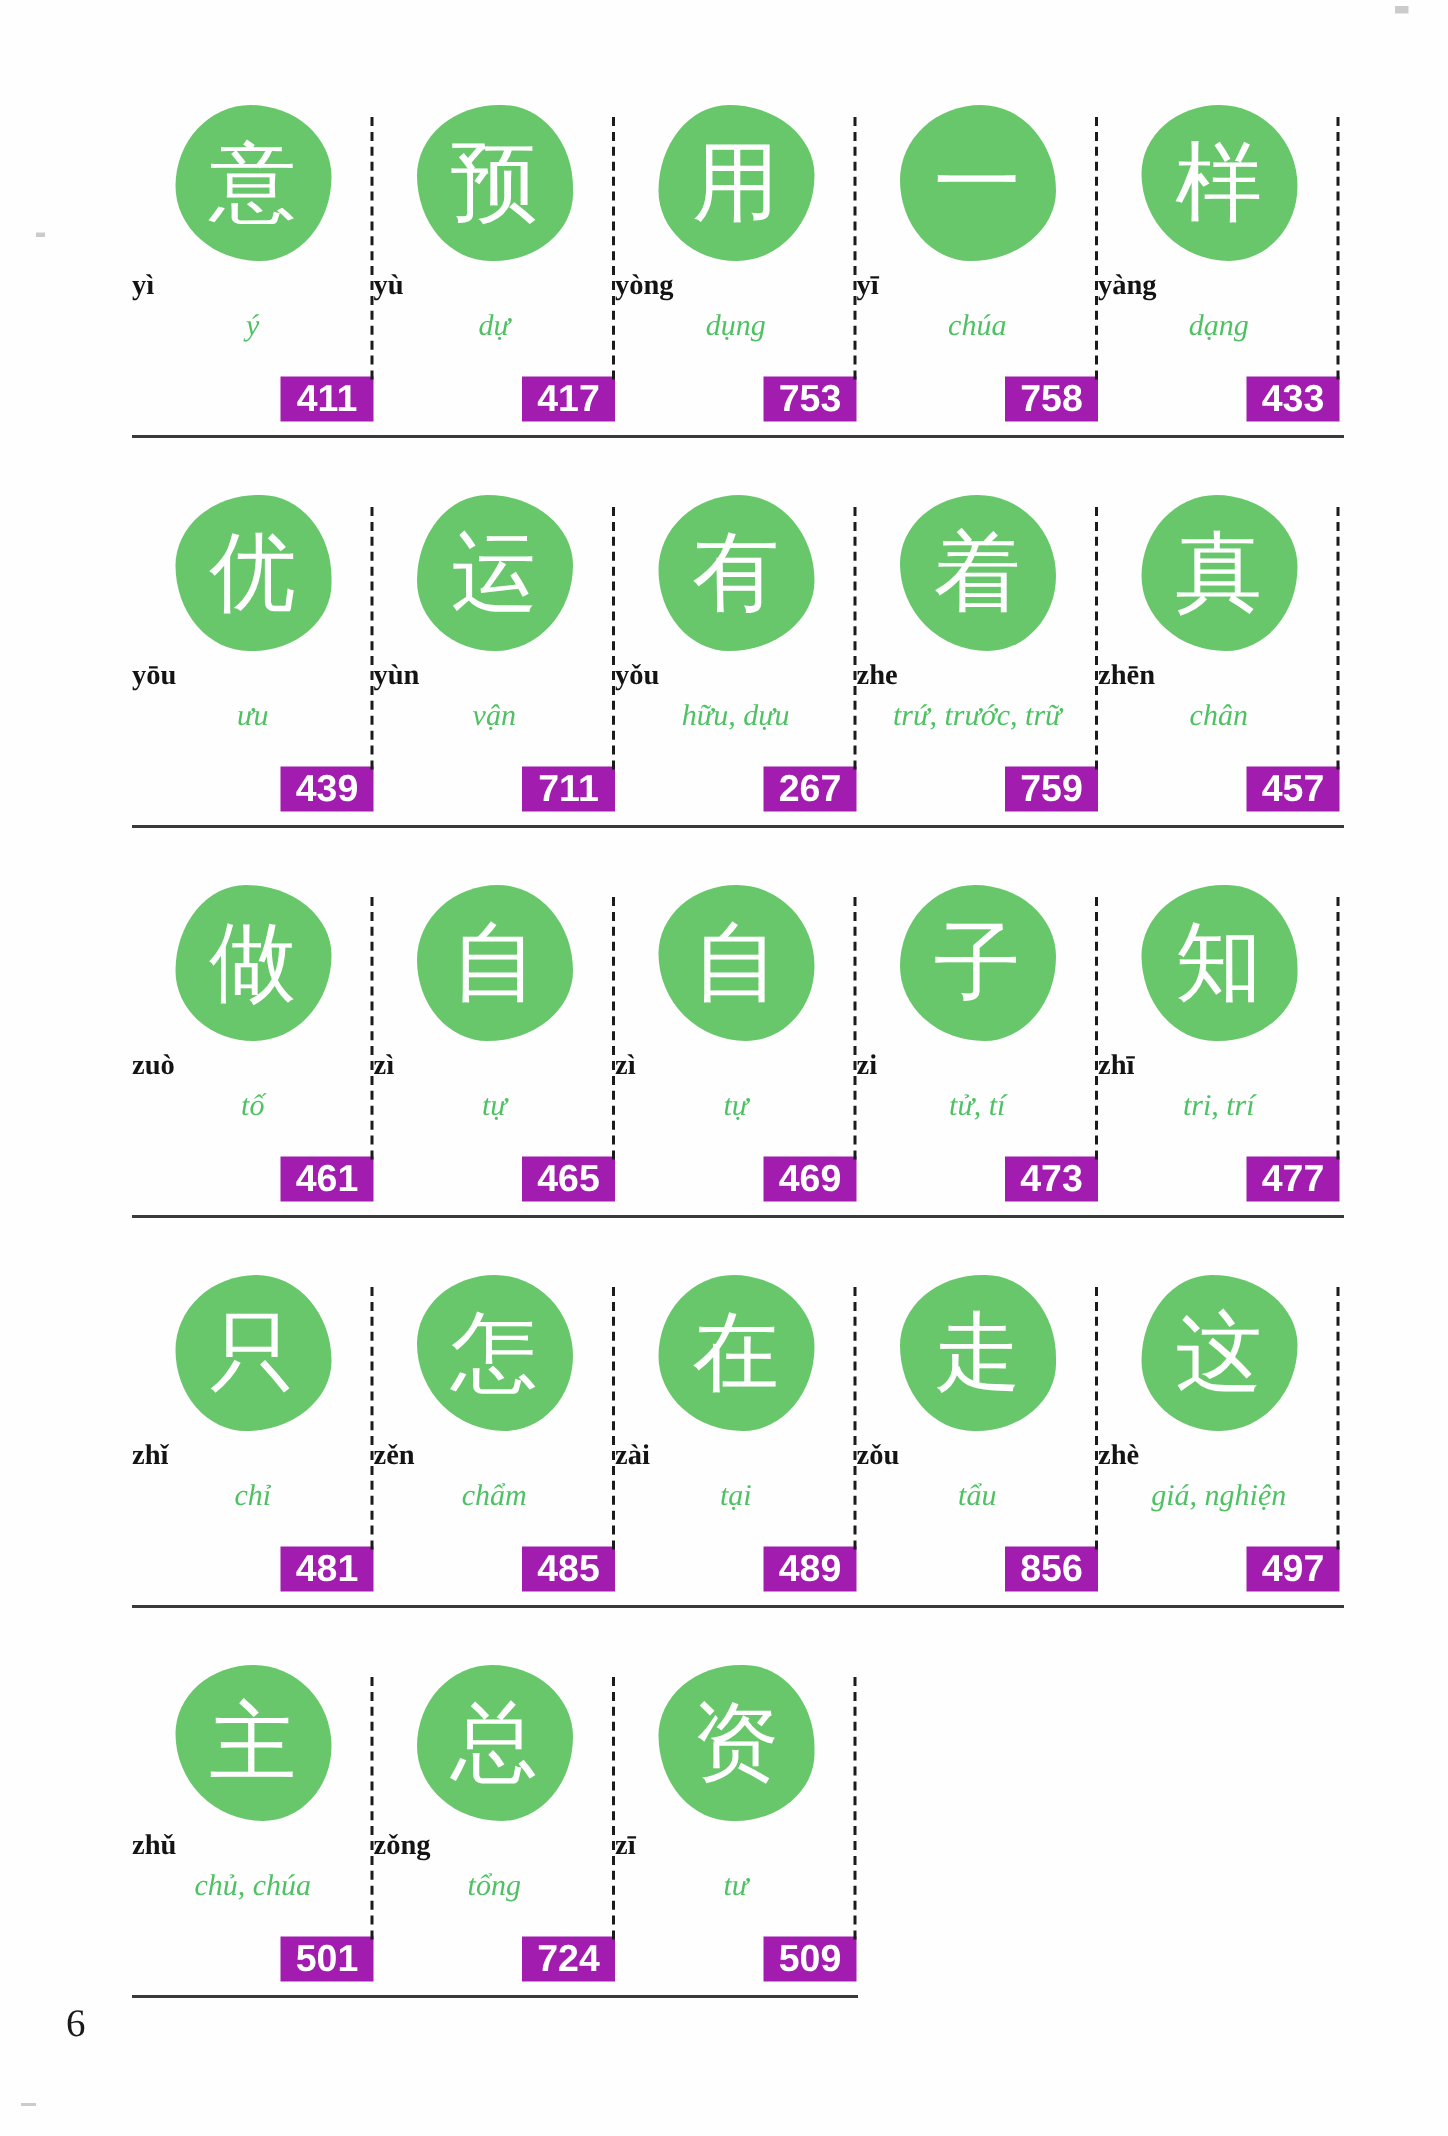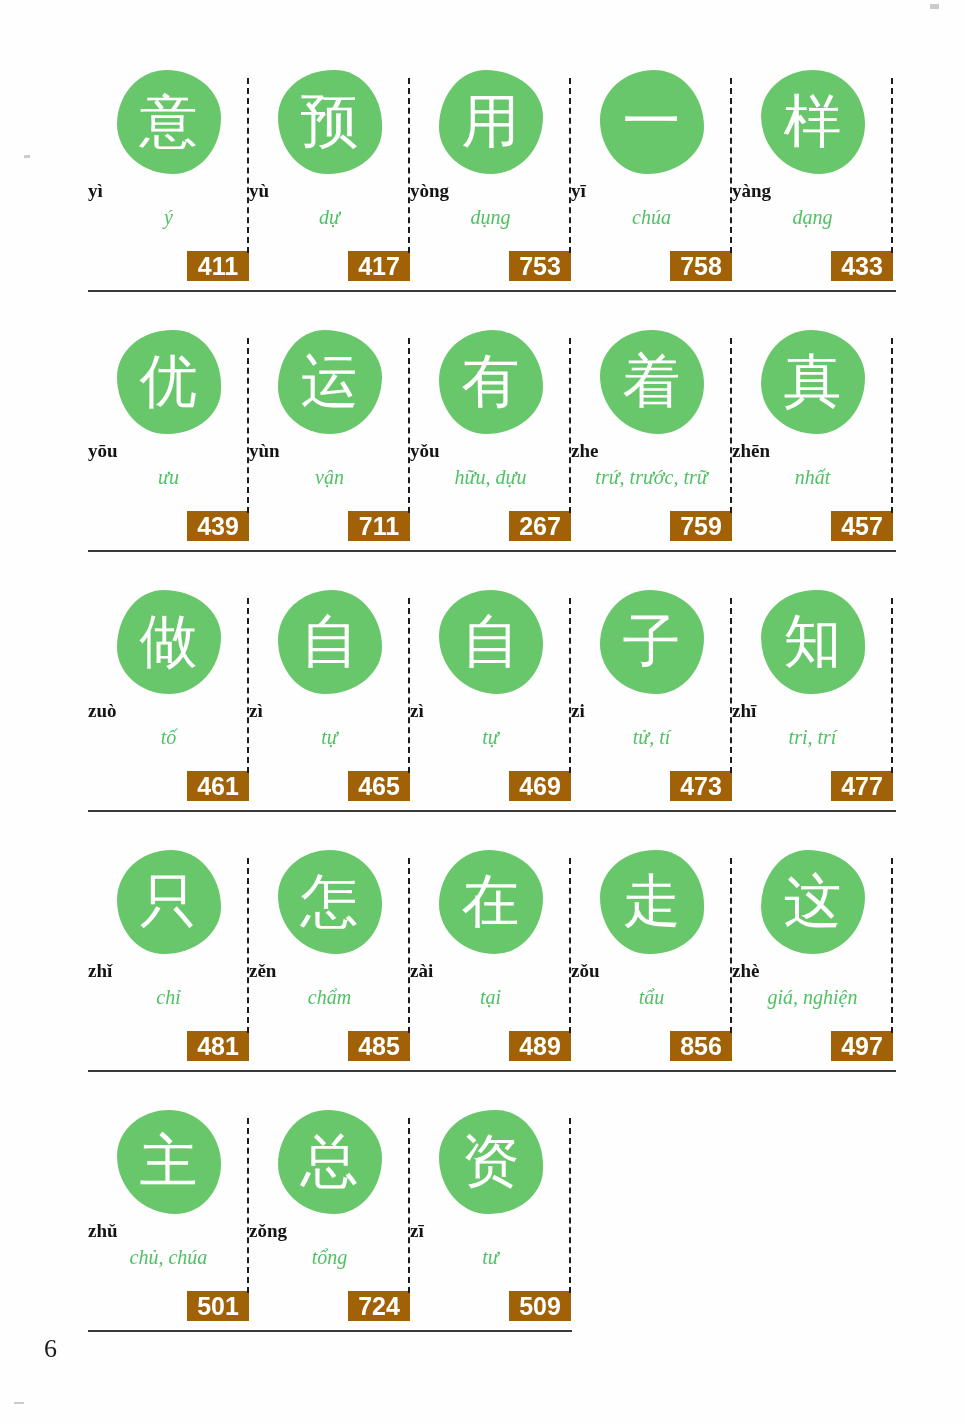--- a/index.html
+++ b/index.html
@@ -121,21 +121,21 @@
     white-space: nowrap;
   }
 
   
   .numtab {
     position: absolute;
     right: 0px;
     bottom: 14px;
     height: 30px;
     min-width: 62px;
-    background: #a16207;
+    background: #a21caf;
     color: #ffffff;
     font-family: "Liberation Sans", sans-serif;
     font-weight: 700;
     font-size: 25px;
     line-height: 30px;
     text-align: center;
     padding: 0 5px;
     box-sizing: border-box;
     letter-spacing: 0px;
   }
@@ -272,21 +272,21 @@
           <div class="hanviet">trứ, trước, trữ</div>
           <div class="numtab">759</div>
           <div class="vrule"></div>
         </div>
         <div class="cell">
           <div class="blob-wrap">
             <div class="blob v1"></div>
             <div class="hanzi">真</div>
           </div>
           <div class="pinyin">zhēn</div>
-          <div class="hanviet">nhất</div>
+          <div class="hanviet">chân</div>
           <div class="numtab">457</div>
           <div class="vrule"></div>
         </div>
       </div>
       <div class="row row-2">
         <div class="cell">
           <div class="blob-wrap">
             <div class="blob v3"></div>
             <div class="hanzi">做</div>
           </div>

